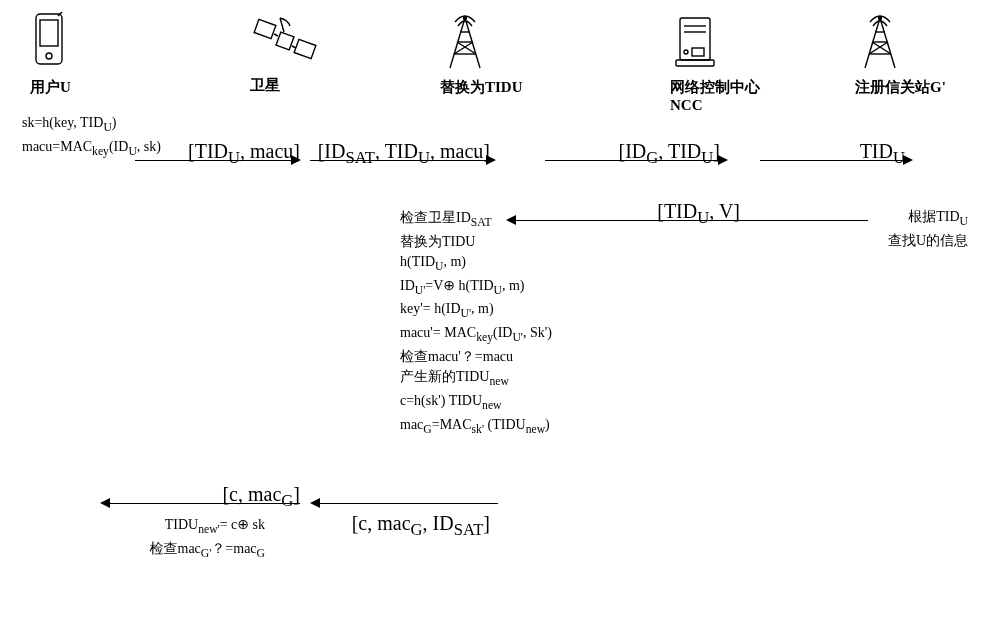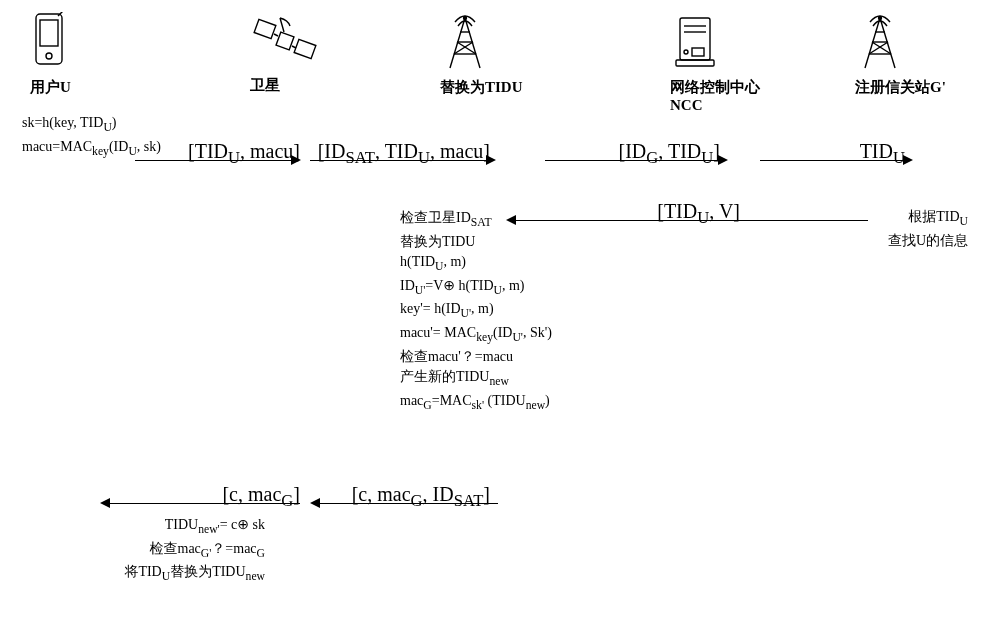--- a/index.html
+++ b/index.html
@@ -177,32 +177,32 @@
 
 <div class="note" style="left:400px; top:208px;">
   <div>检查卫星ID<sub>SAT</sub></div>
   <div>替换为TIDU</div>
   <div>h(TID<sub>U</sub>, m)</div>
   <div>ID<sub>U'</sub>=V⊕ h(TID<sub>U</sub>, m)</div>
   <div>key'= h(ID<sub>U'</sub>, m)</div>
   <div>macu'=  MAC<sub>key</sub>(ID<sub>U'</sub>, Sk')</div>
   <div>检查macu'？=macu</div>
   <div>产生新的TIDU<sub>new</sub></div>
+  <div>c=h(sk')  TIDU<sub>new</sub></div>
   <div>mac<sub>G</sub>=MAC<sub>sk'</sub> (TIDU<sub>new</sub>)</div>
 </div>
 
-<div class="msg" style="left:310px; top:483px; width:180px;">
+<div class="msg" style="left:310px; top:512px; width:180px;">
   <div class="txt">[c, mac<sub>G</sub>, ID<sub>SAT</sub>]</div>
 </div>
 <div class="arrow-line" style="left:320px; top:503px; width:178px;"></div>
 <div class="arrow-head-l" style="left:310px; top:498px;"></div>
 
 <div class="msg" style="left:140px; top:483px; width:160px;">
   <div class="txt">[c, mac<sub>G</sub>]</div>
 </div>
 <div class="arrow-line" style="left:110px; top:503px; width:190px;"></div>
 <div class="arrow-head-l" style="left:100px; top:498px;"></div>
 
 <div class="note right" style="left:10px; top:515px; width:255px;">
   <div>TIDU<sub>new'</sub>= c⊕ sk</div>
   <div>检查mac<sub>G'</sub>？=mac<sub>G</sub></div>
-  <div>将TID<sub>U</sub>替换为TIDU<sub>new</sub></div>
 </div>
 
 </body></html>

